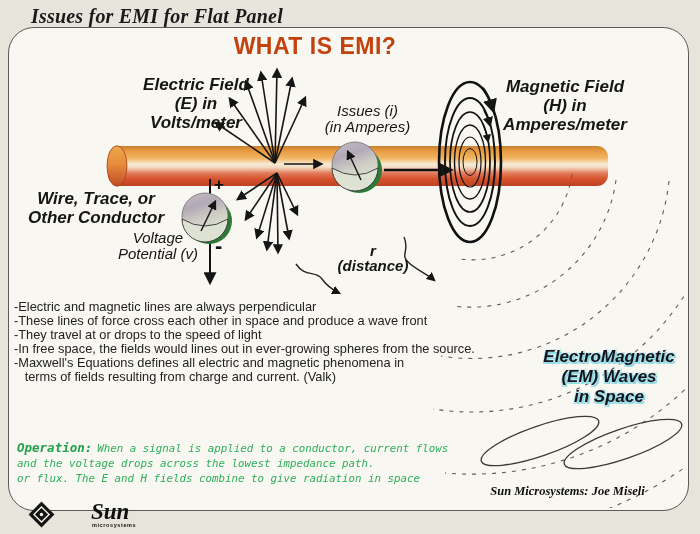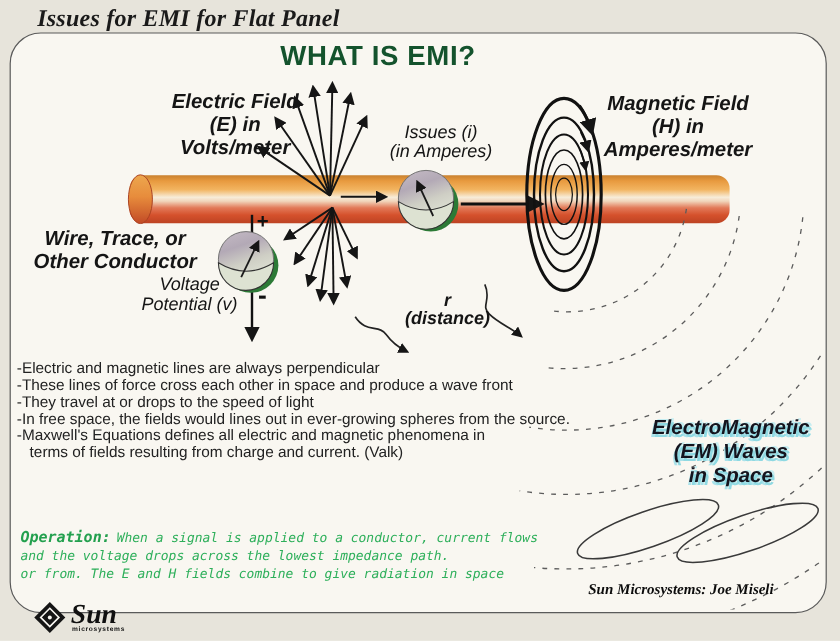--- a/index.html
+++ b/index.html
@@ -19,21 +19,21 @@
     font-family:"Liberation Serif",serif;
     font-style:italic;font-weight:bold;font-size:20px;letter-spacing:.2px;
   }
   
   .slide{
     left:8px;top:27px;width:679px;height:482px;
     background:#f9f7f1;border:1.6px solid #5a5a5a;border-radius:26px;
   }
   .slide-title{
     left:145px;top:33px;width:340px;text-align:center;
-    font-size:23px;font-weight:bold;letter-spacing:.5px;color:#14532d;
+    font-size:23px;font-weight:bold;letter-spacing:.5px;color:#c2410c;
   }
   .dlabel{white-space:pre-line;text-align:center;color:#151515;}
   .b-it{font-weight:bold;font-style:italic;}
   .it{font-style:italic;}
   .lbl-electric{left:111px;top:75px;width:170px;font-size:17px;line-height:19px;}
   .lbl-current{left:300px;top:103px;width:135px;font-size:15px;line-height:16px;}
   .lbl-magnetic{left:480px;top:77px;width:170px;font-size:17px;line-height:19px;}
   .lbl-conductor{left:10px;top:189px;width:172px;font-size:17px;line-height:19px;}
   .lbl-voltage{left:93px;top:230px;width:130px;font-size:15px;line-height:16px;}
   .lbl-distance{left:323px;top:243px;width:100px;font-size:15px;line-height:15px;}
@@ -50,21 +50,21 @@
     text-shadow:2px 2px 0 #8fd9e2,-1px 2px 0 #a9e2ea,2px -1px 0 #c5edf1;
   }
   
   .operation{
     left:17px;top:440px;width:440px;
     font-family:"DejaVu Sans Mono",monospace;font-style:italic;
     font-size:10.8px;line-height:15.2px;color:#2daf5a;
   }
   .op-label{font-weight:bold;font-size:12.5px;margin-right:5px;color:#23a04e;}
   
-  .sun-logo{left:27px;top:500px;height:32px;display:flex;align-items:flex-start;}
+  .sun-logo{left:27px;top:500px;height:32px;display:flex;align-items:flex-start;gap:32px;}
   .sun-name{
     font-family:"Liberation Serif",serif;font-style:italic;font-weight:bold;
     font-size:23px;line-height:23px;margin-left:3px;color:#101010;
   }
   .sun-sub{
     font-size:5.5px;font-weight:bold;letter-spacing:.6px;color:#101010;margin:-1px 0 0 4px;
   }
   .credit{
     left:460px;top:484px;width:215px;text-align:center;
     font-family:"Liberation Serif",serif;font-style:italic;font-weight:bold;
@@ -219,21 +219,21 @@
 
 <div class="abs em-waves">ElectroMagnetic
 (EM) Waves
 in Space</div>
 
 <div class="abs operation">
   <div>
     <span class="op-label">Operation:</span><span>When a signal is applied to a conductor, current flows</span>
   </div>
   <div>and the voltage drops across the lowest impedance path.</div>
-  <div>or from. The E and H fields combine to give radiation in space</div>
+  <div>or flux. The E and H fields combine to give radiation in space</div>
 </div>
 
 <div class="abs sun-logo">
   <svg width="29" height="29" viewBox="0 0 26 26">
     <rect x="4.8" y="4.8" width="16.4" height="16.4" transform="rotate(45 13 13)" fill="#151515"></rect>
     <path d="M13 6.2 L19.8 13 L13 19.8 L6.2 13 Z" fill="none" stroke="#f8f6f1" stroke-width="1.2"></path>
     <circle cx="13" cy="13" r="1.5" fill="#f8f6f1"></circle>
   </svg>
   <div>
     <div class="sun-name">Sun</div>

